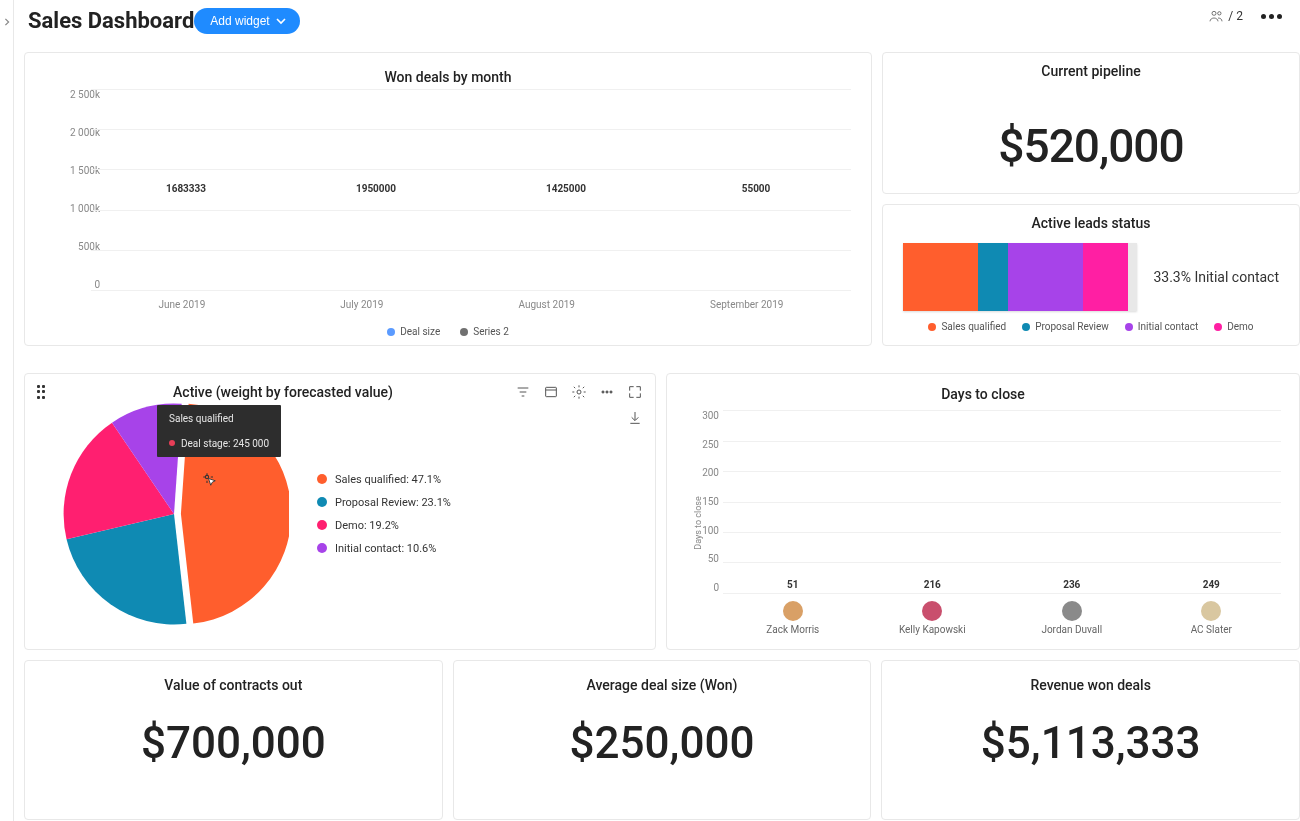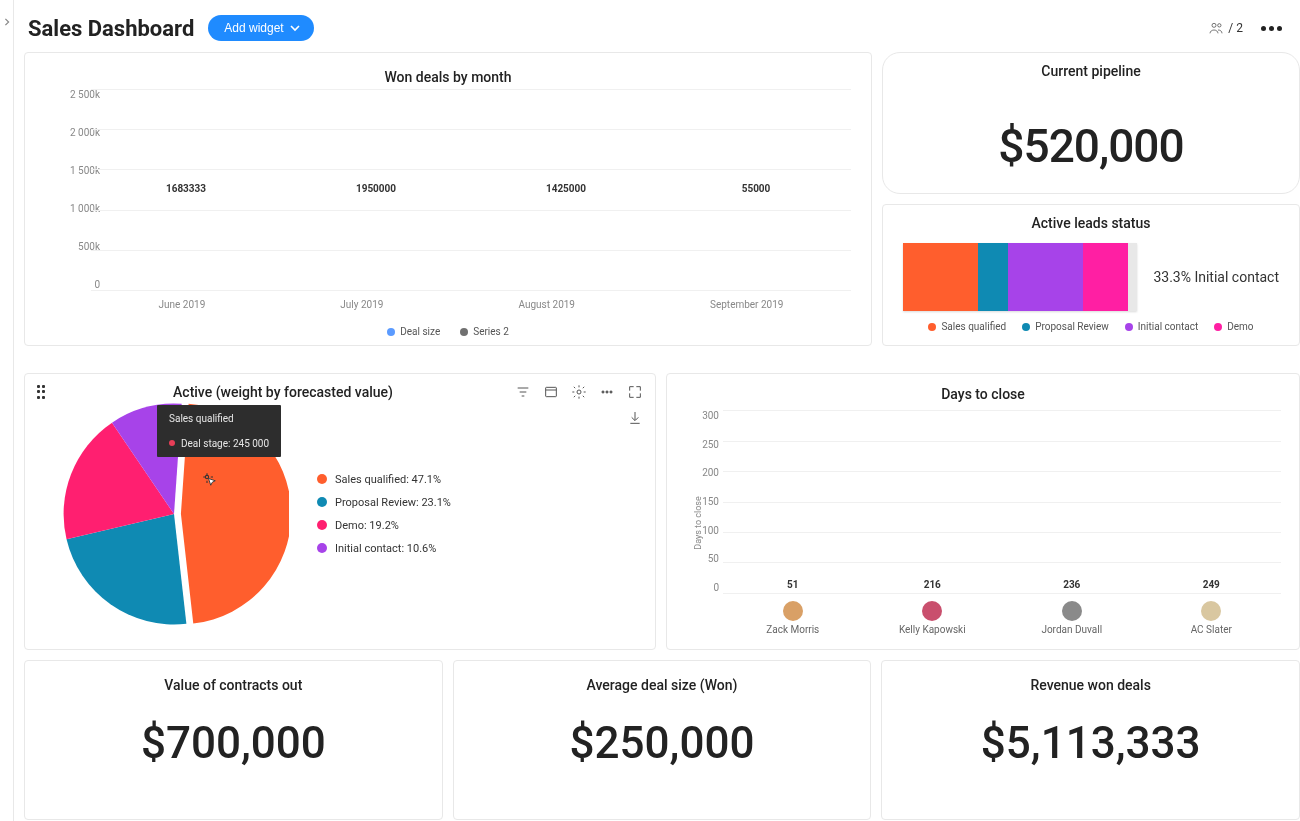--- a/index.html
+++ b/index.html
@@ -1,36 +1,36 @@
 <!DOCTYPE html>
 <html><head>
 <meta charset="utf-8">
 <style>
 * { box-sizing: border-box; margin: 0; padding: 0; }
 body { font-family: -apple-system, BlinkMacSystemFont, "Segoe UI", Roboto, Arial, sans-serif; background: #fff; color: #222; width: 1300px; height: 821px; overflow: hidden; position: relative; }
 .sidebar-notch { position: absolute; left: 0; top: 0; bottom: 0; width: 14px; border-right: 1px solid #e8e8e8; display:flex; align-items:flex-start; justify-content:center; padding-top:18px;}
 .sidebar-notch svg { width:8px; height:8px; stroke:#888;}
 .page { position:absolute; left:14px; top:0; right:0; bottom:0; padding: 8px 10px 0 10px; display:flex; flex-direction:column; }
-.header { display:flex; align-items:center; height:40px; gap:14px; padding:0 4px;}
+.header { display:flex; align-items:flex-start; height:40px; padding:0 4px;}
 .page-title { font-size:22px; font-weight:700;}
 .add-widget-btn { background:#1f8bff; color:#fff; border:none; border-radius:16px; font-size:12px; padding:6px 14px 6px 16px; display:flex; align-items:center; gap:6px; cursor:pointer;}
 .add-widget-btn svg { width:10px; height:10px; stroke:#fff;}
 .header-spacer { flex:1; }
 .header-right { display:flex; align-items:center; gap:14px;}
 .users-badge { display:flex; align-items:center; gap:4px; font-size:12px; color:#333;}
 .users-badge svg { width:16px; height:16px; stroke:#333;}
 .more-btn { display:flex; gap:3px; cursor:pointer; padding:4px;}
 .more-btn span { width:5px; height:5px; border-radius:50%; background:#222;}
 .grid { display:grid; grid-template-columns: 848px 418px; grid-template-rows: 294px 294px 160px; gap:10px; margin-top:4px;}
 .card { border:1px solid #e8e8e8; border-radius:4px; background:#fff; position:relative; overflow:hidden;}
 .card-title { font-size:14px; font-weight:500; text-align:center; padding:10px 0 4px 0;}
 .metric-card .metric-value { font-size:46px; font-weight:500; text-align:center; margin-top:36px; letter-spacing:-1px;}
 
 .right-col { display:flex; flex-direction:column; gap:10px;}
-.right-col .card:first-child { flex: 0 0 142px; border-radius: 18px;}
+.right-col .card:first-child { flex: 0 0 142px;}
 .right-col .card:last-child { flex:1;}
 
 .barchart { padding: 6px 20px 0 20px; height: 100%; display:flex; flex-direction:column;}
 .plot { position:relative; flex:1; }
 .yaxis { position:absolute; left:15px; top:0; bottom:34px; width:46px; display:flex; flex-direction:column; justify-content:space-between; font-size:10px; color:#888; text-align:right; padding-right:6px;}
 .canvas { position:absolute; left:46px; right:0; top:0; bottom:34px;}
 .gridline { position:absolute; left:0; right:0; border-top:1px solid #f0f0f0;}
 .bars { position:absolute; left:0; right:0; bottom:0; top:0; display:flex; justify-content:space-around; align-items:center;}
 .bar-col { width:22%; display:flex; flex-direction:column; align-items:center;}
 .bar-val { font-size:10px; font-weight:700; color:#333; margin-bottom:3px;}

